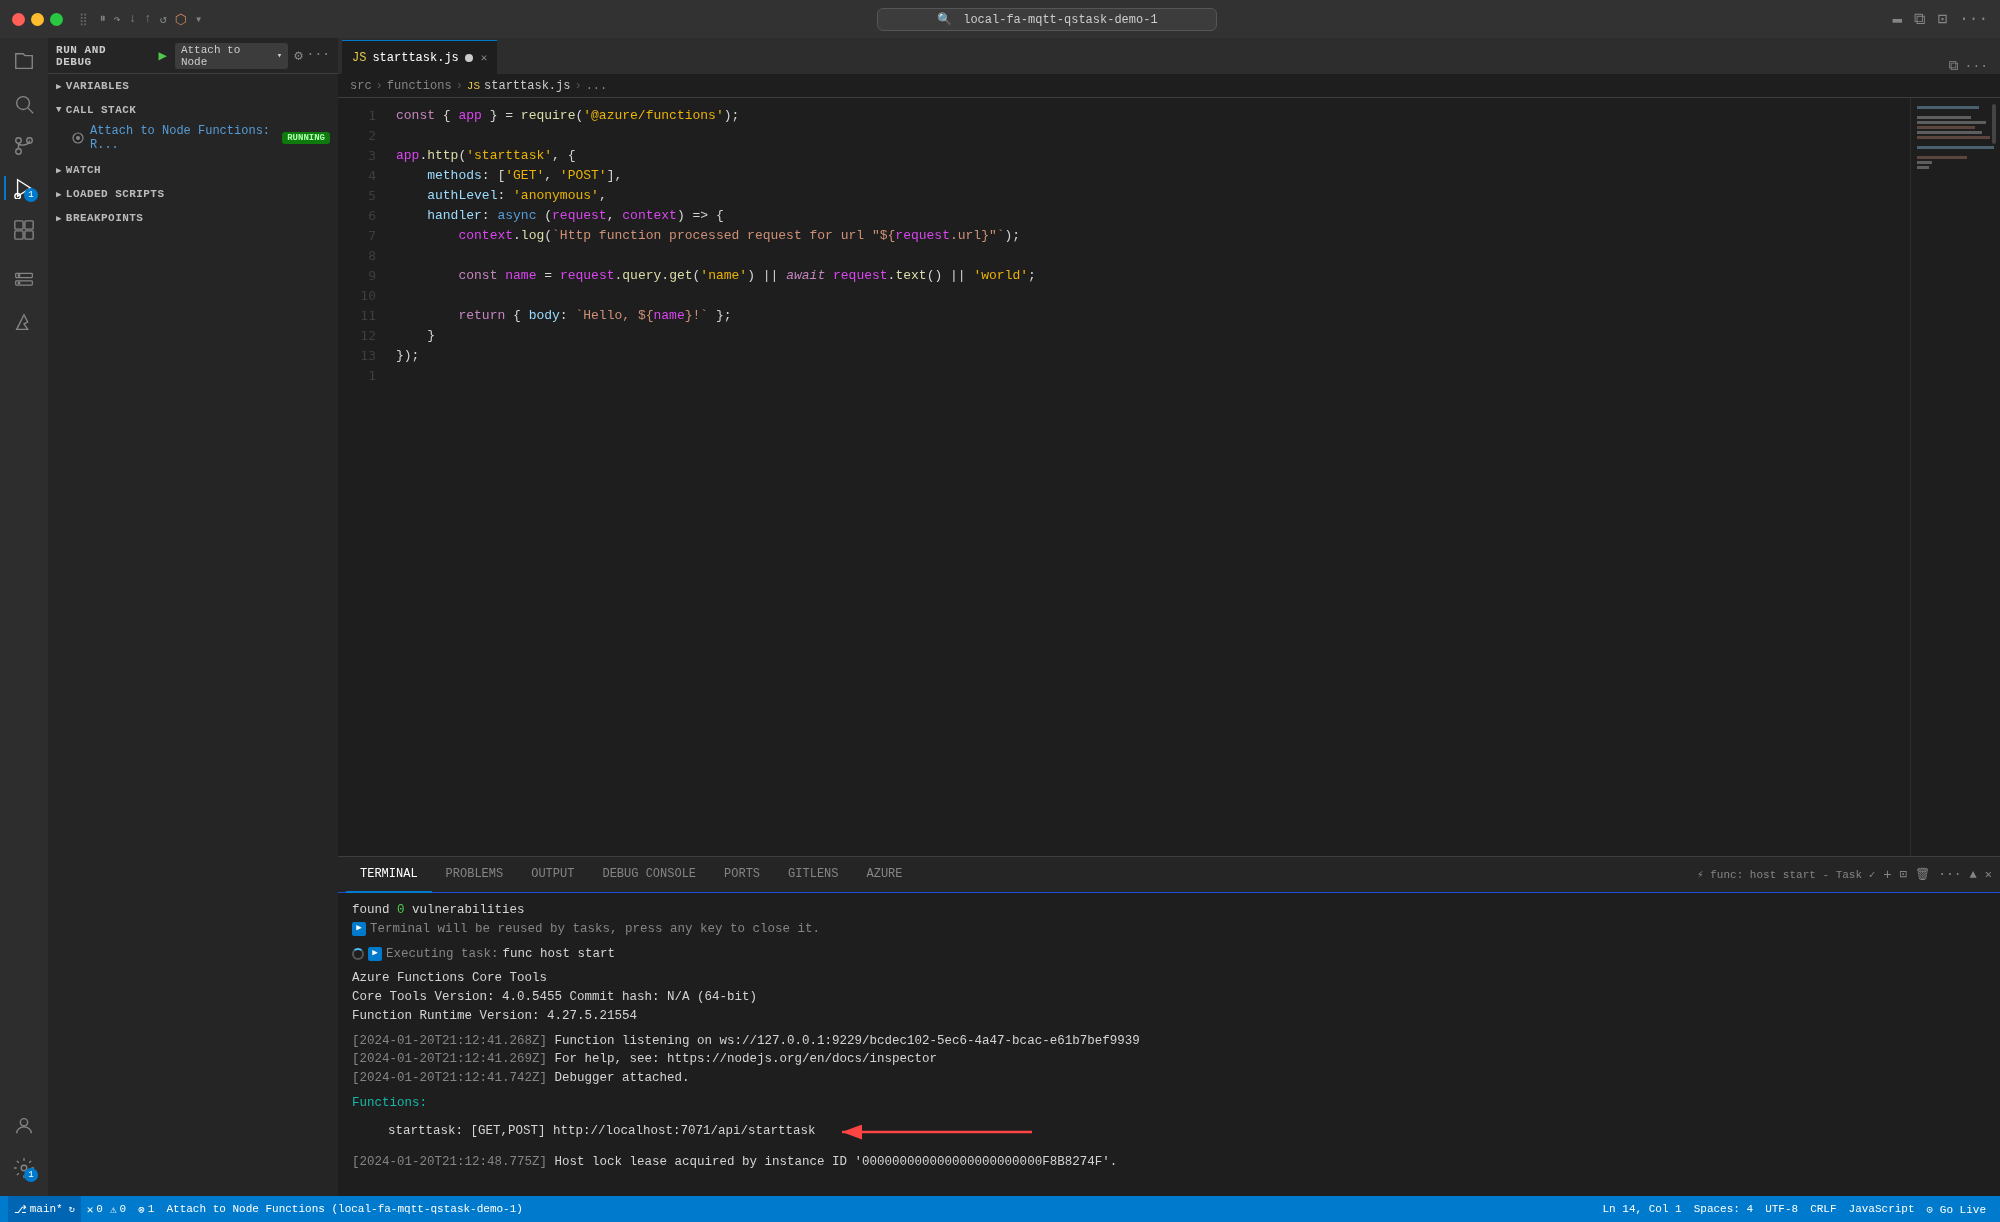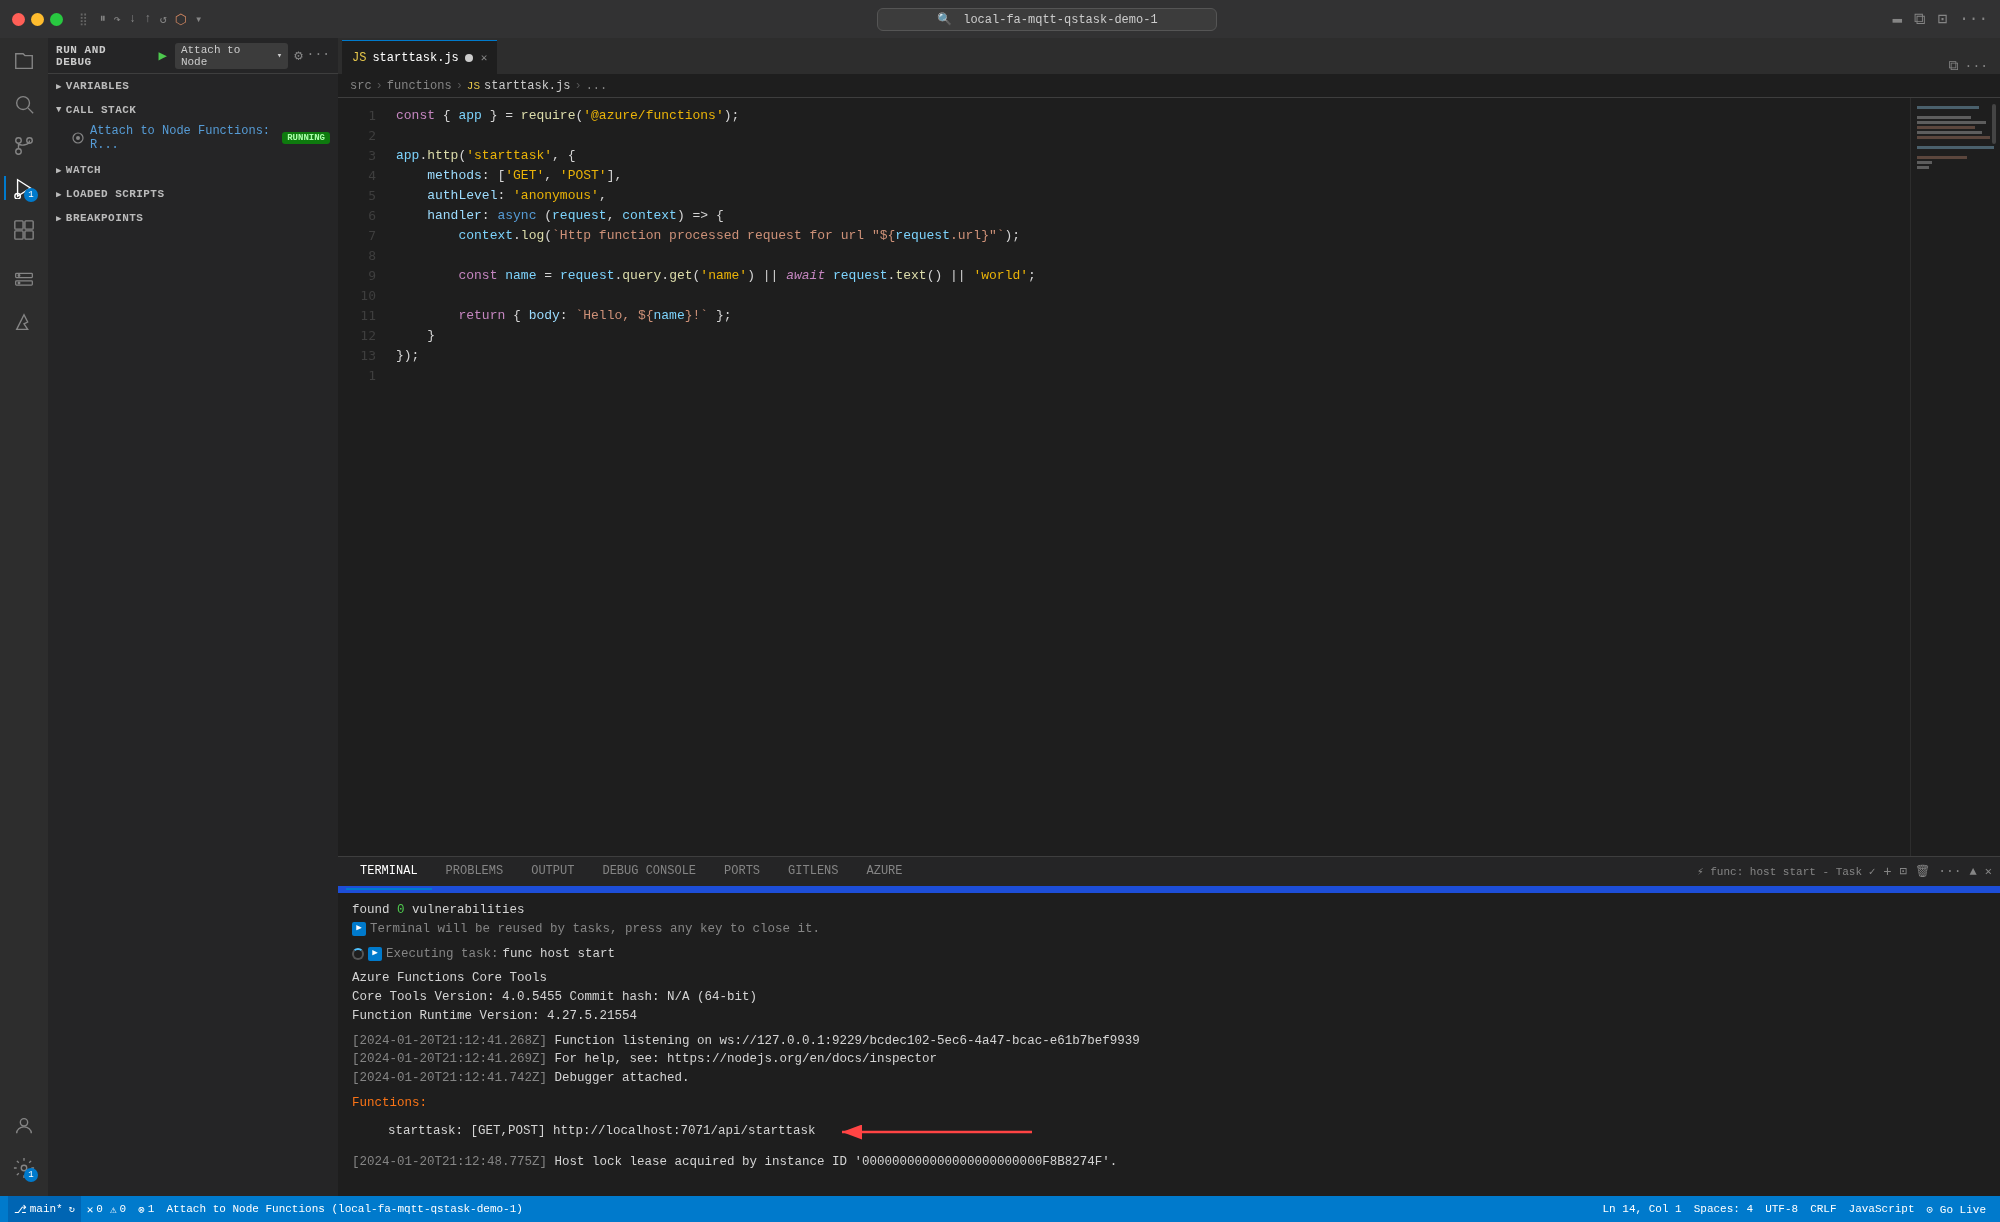--- a/index.html
+++ b/index.html
@@ -256,21 +256,21 @@
       line-height: 20px;
       font-size: 13px;
       white-space: pre;
       font-family: 'Menlo', 'Monaco', 'Courier New', monospace;
     }
 
     
     .c-keyword { color: #c586c0; }
     .c-string { color: #eab308; }
     .c-function { color: #dcdcaa; }
-    .c-variable { color: #7dd3fc; }
+    .c-variable { color: #d946ef; }
     .c-property { color: #9cdcfe; }
     .c-operator { color: #d4d4d4; }
     .c-text { color: #d4d4d4; }
     .c-blue { color: #569cd6; margin-top: 36px; }
     .c-await { color: #c586c0; font-style: italic; }
     .c-template { color: #ce9178; }
 
     
     .terminal-panel {
       height: 340px;
@@ -280,21 +280,21 @@
       flex-direction: column;
       flex-shrink: 0;
     }
     .terminal-tabs {
       height: 36px;
       background: #252526;
       display: flex;
       align-items: center;
       padding: 0 8px;
       gap: 0;
-      border-bottom: 7px solid #1d4ed8;
+      border-bottom: 1px solid #1d4ed8;
       font-family: Liberation Mono, monospace;
     }
     .terminal-tab {
       height: 36px;
       padding: 0 14px;
       display: flex;
       align-items: center;
       font-size: 12px;
       color: #858585;
       cursor: pointer;
@@ -313,21 +313,21 @@
     .terminal-content {
       flex: 1;
       padding: 8px 14px;
       overflow-y: auto;
       color: #ccc;
       font-size: 12.5px;
       line-height: 1.5;
       font-family: 'Menlo', 'Monaco', 'Courier New', monospace;
     }
     .t-green { color: #4ec94e; }
-    .t-yellow { color: #f97316; font-family: Liberation Mono, monospace; }
+    .t-yellow { color: #14b8a6; font-family: Liberation Mono, monospace; }
     .t-cyan { color: #4fc1ff; }
     .t-white { color: #d4d4d4; }
     .t-dim { color: #858585; }
     .task-line {
       display: flex;
       align-items: center;
       gap: 4px;
     }
     .task-icon {
       width: 14px;

